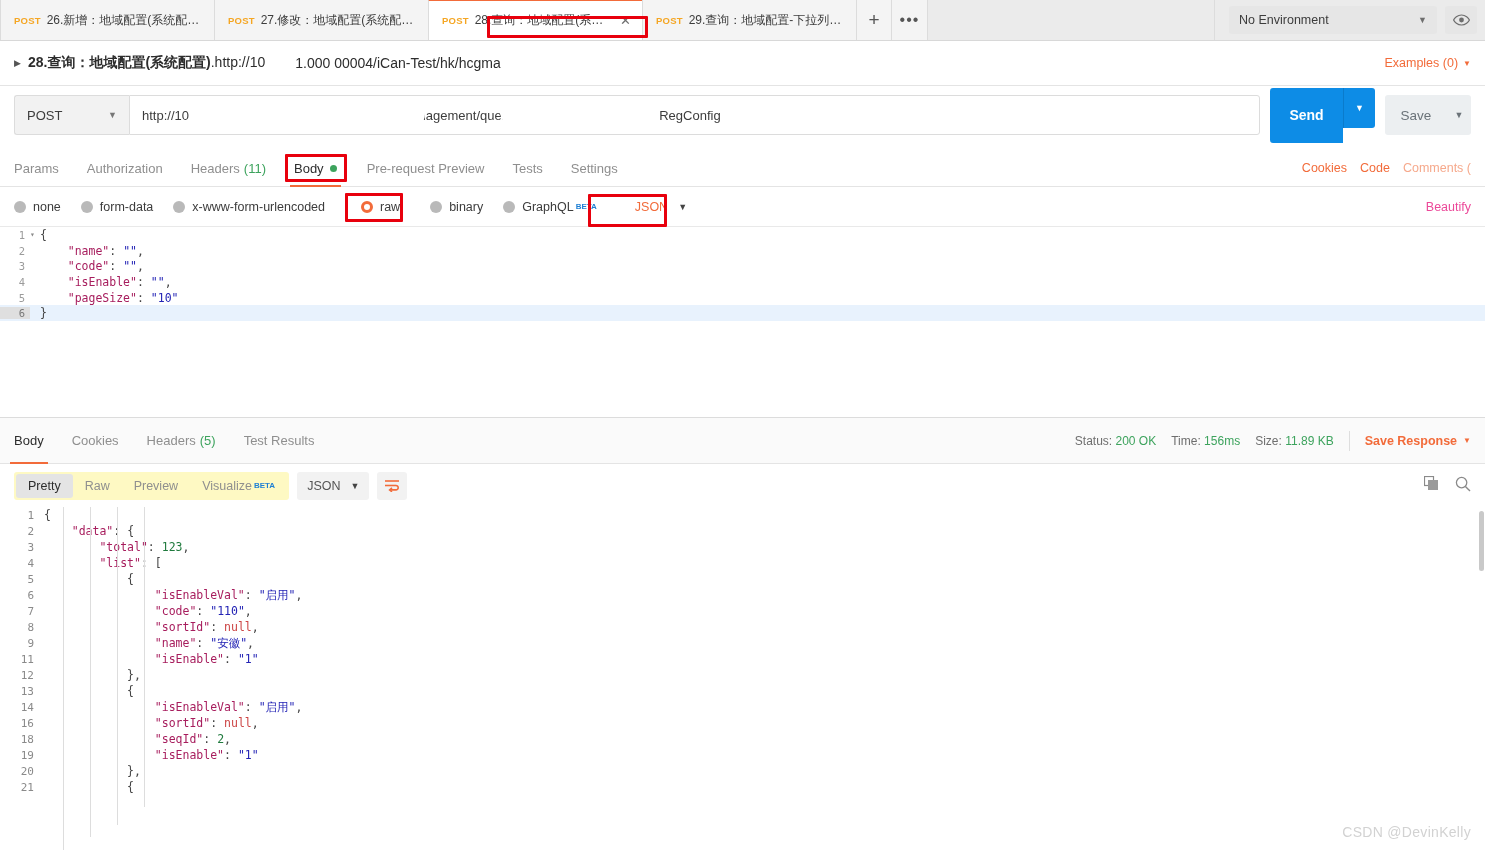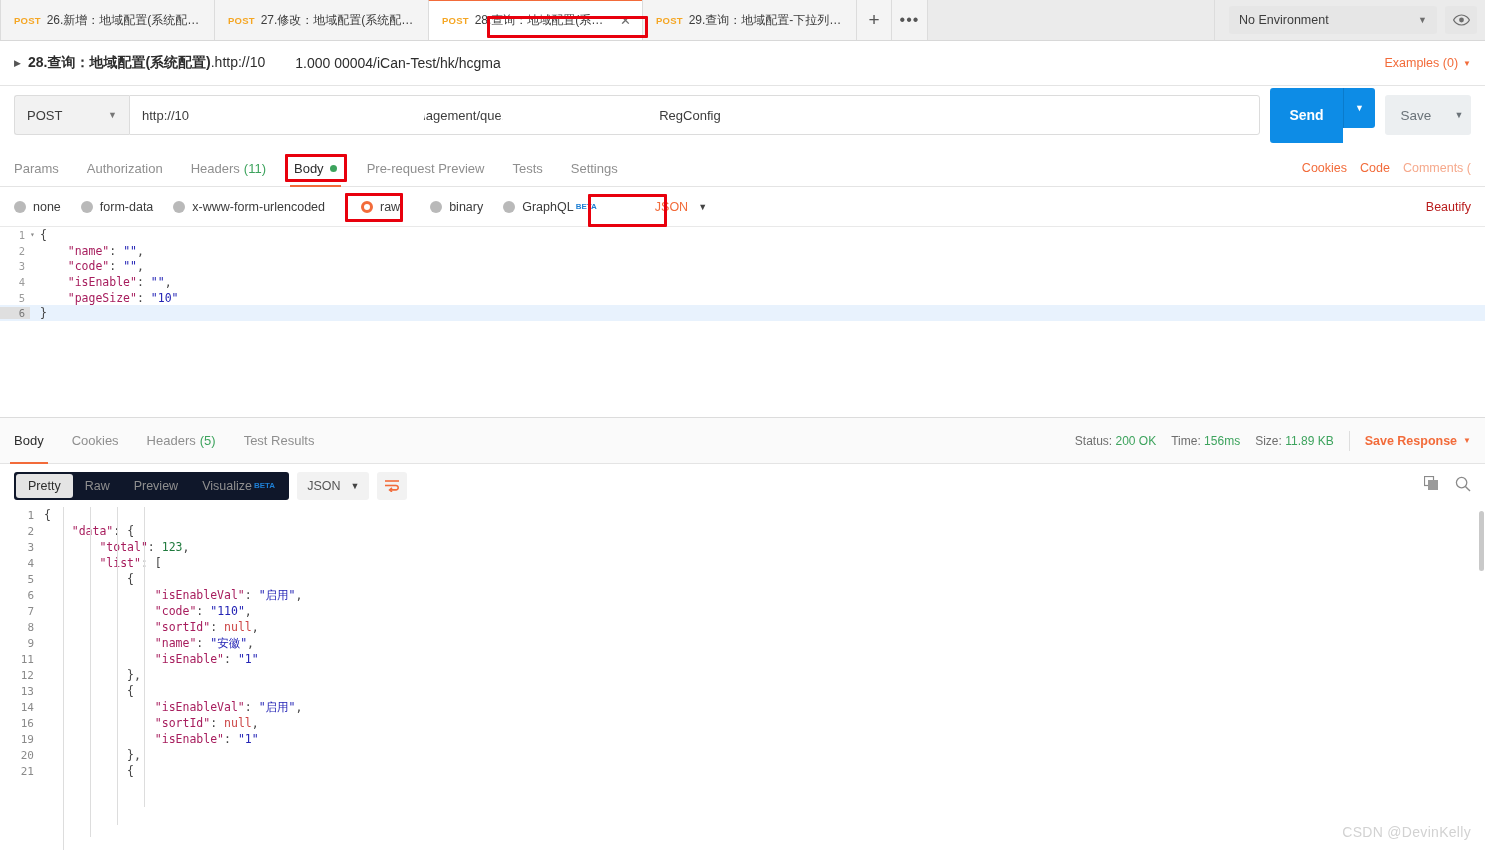--- a/index.html
+++ b/index.html
@@ -165,21 +165,21 @@
   .radio.on { background: #fff; border: 3px solid #f26b3a; }
   .beta-sup {
     color: #1e7fd4; font-size: 8px; font-weight: bold;
     vertical-align: super; margin-left: 2px;
   }
   .json-sel {
     display: flex; align-items: center; gap: 10px;
     font-size: 12.5px; color: #f26b3a; cursor: pointer;
   }
   .json-sel .caret { color: #444; font-size: 9px; }
-  .beautify { margin-left: auto; color: #b91c1c; font-size: 12.5px; cursor: pointer; }
+  .beautify { margin-left: auto; color: #ec4899; font-size: 12.5px; cursor: pointer; }
 
   
   .req-editor {
     position: absolute; top: 227px; left: 0; width: 1485px; height: 190px;
     background: #fff; overflow: hidden;
     font-family: "DejaVu Sans Mono", "Liberation Mono", monospace;
     font-size: 11.5px;
   }
   .code-line { display: flex; height: 15.7px; align-items: center; }
   .gut {
@@ -208,21 +208,21 @@
     display: flex; align-items: center; gap: 6px; cursor: pointer;
   }
   .saveresp .caret { font-size: 8px; font-weight: normal; }
 
   .viewbar {
     position: absolute; top: 464px; left: 0; width: 1485px; height: 43px;
     display: flex; align-items: center; padding: 0 14px; background: #fff;
   }
   .seg {
     display: flex; align-items: center; height: 28px;
-    background: #0f172a; border-radius: 3px; padding: 0 2px;
+    background: #fef9c3; border-radius: 3px; padding: 0 2px;
   }
   .seg-item {
     padding: 0 12px; height: 24px; display: flex; align-items: center;
     font-size: 12.5px; color: #8f8f8f; border-radius: 3px; cursor: pointer;
   }
   .seg-item.active { color: #2d2d2d; background: #e4e4e4; }
   .seg2 {
     margin-left: 8px; height: 28px; background: #f2f2f2; border-radius: 3px;
     display: flex; align-items: center; padding: 0 10px; gap: 10px;
     font-size: 12.5px; color: #555; cursor: pointer;
@@ -407,21 +407,21 @@
       <span>x-www-form-urlencoded</span>
     </div>
     <div class="radio-item" style="margin-left:16px;margin-right:30px;">
       <span class="radio on"></span>
       <span>raw</span>
     </div>
     <div class="radio-item">
       <span class="radio"></span>
       <span>binary</span>
     </div>
-    <div class="radio-item" style="margin-right:44px;">
+    <div class="radio-item" style="margin-right:24px;">
       <span class="radio"></span>
       <span>GraphQL</span>
       <span class="beta-sup">BETA</span>
     </div>
     <div class="json-sel" style="margin-left:14px;">
       <span>JSON</span>
       <span class="caret">▼</span>
     </div>
     <span class="beautify">Beautify</span>
   </div>
@@ -588,20 +588,24 @@
         </div>
         <div class="rline">
           <span class="rgut">14</span>
           <span class="rtxt">&nbsp;&nbsp;&nbsp;&nbsp;&nbsp;&nbsp;&nbsp;&nbsp;&nbsp;&nbsp;&nbsp;&nbsp;&nbsp;&nbsp;&nbsp;&nbsp;<span class="j-key">"isEnableVal"</span><span class="j-pun">:</span>&nbsp;<span class="j-str">"启用"</span><span class="j-pun">,</span></span>
         </div>
         <div class="rline">
           <span class="rgut">16</span>
           <span class="rtxt">&nbsp;&nbsp;&nbsp;&nbsp;&nbsp;&nbsp;&nbsp;&nbsp;&nbsp;&nbsp;&nbsp;&nbsp;&nbsp;&nbsp;&nbsp;&nbsp;<span class="j-key">"sortId"</span><span class="j-pun">:</span>&nbsp;<span class="j-null">null</span><span class="j-pun">,</span></span>
         </div>
         <div class="rline">
+          <span class="rgut">18</span>
+          <span class="rtxt">&nbsp;&nbsp;&nbsp;&nbsp;&nbsp;&nbsp;&nbsp;&nbsp;&nbsp;&nbsp;&nbsp;&nbsp;&nbsp;&nbsp;&nbsp;&nbsp;<span class="j-key">"seqId"</span><span class="j-pun">:</span>&nbsp;<span class="j-num">2</span><span class="j-pun">,</span></span>
+        </div>
+        <div class="rline">
           <span class="rgut">19</span>
           <span class="rtxt">&nbsp;&nbsp;&nbsp;&nbsp;&nbsp;&nbsp;&nbsp;&nbsp;&nbsp;&nbsp;&nbsp;&nbsp;&nbsp;&nbsp;&nbsp;&nbsp;<span class="j-key">"isEnable"</span><span class="j-pun">:</span>&nbsp;<span class="j-str">"1"</span></span>
         </div>
         <div class="rline">
           <span class="rgut">20</span>
           <span class="rtxt">&nbsp;&nbsp;&nbsp;&nbsp;&nbsp;&nbsp;&nbsp;&nbsp;&nbsp;&nbsp;&nbsp;&nbsp;<span class="j-pun">},</span></span>
         </div>
         <div class="rline">
           <span class="rgut">21</span>
           <span class="rtxt">&nbsp;&nbsp;&nbsp;&nbsp;&nbsp;&nbsp;&nbsp;&nbsp;&nbsp;&nbsp;&nbsp;&nbsp;<span class="j-pun">{</span></span>

